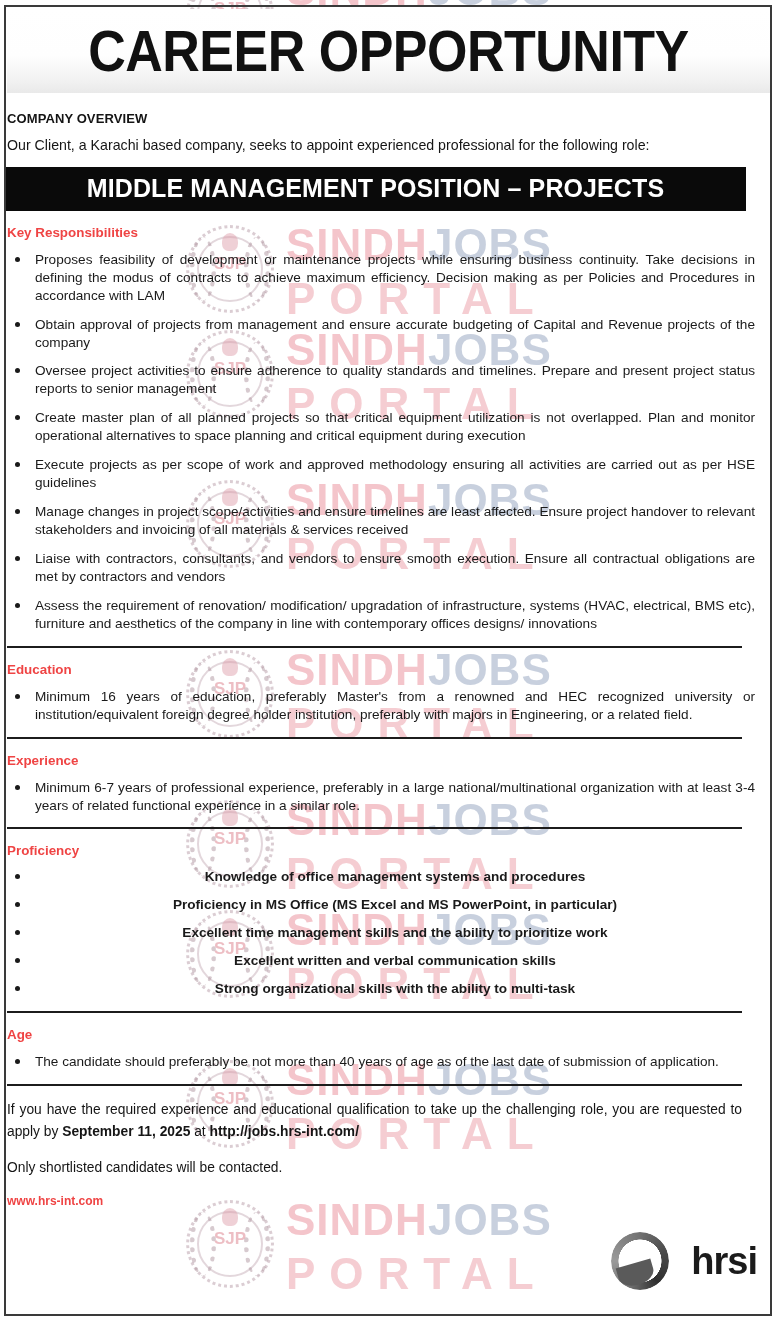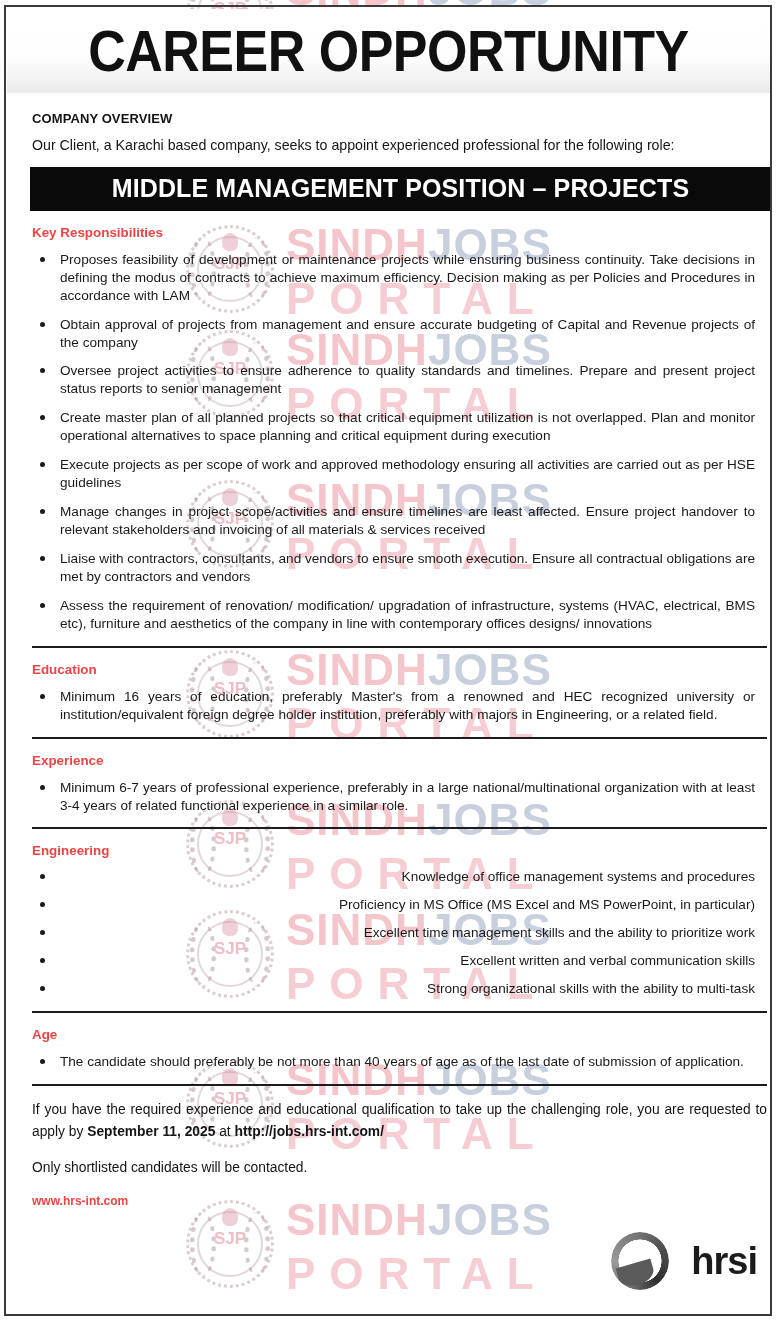--- a/index.html
+++ b/index.html
@@ -154,21 +154,21 @@
     font-size: 52px;
     font-weight: bold;
     letter-spacing: -0.5px;
     color: #111111;
     font-family: "Liberation Sans", sans-serif;
     white-space: nowrap;
     transform: scaleY(1.12);
   }
 
   .body-wrap {
-    padding: 0 20px 0 32px;
+    padding: 0 20px 0 7px;
   }
 
   .kicker {
     margin-top: 18px;
     font-size: 13px;
     font-weight: bold;
     color: #141414;
     letter-spacing: 0.1px;
   }
   .intro {
@@ -224,21 +224,22 @@
     position: absolute;
     left: 8px;
     top: 6px;
     width: 5px;
     height: 5px;
     background: #1a1a1a;
     border-radius: 50%;
   }
   ul.bullets.tight li {
     margin-top: 10px;
-    text-align: right;
+    text-align: center;
+    font-weight: bold;
   }
 
   .rule {
     height: 0;
     border-top: 2px solid #1c1c1c;
     margin: 13px 0 0 0;
     width: 735px;
   }
 
   .closing {
@@ -458,21 +459,21 @@
 
       <div class="rule"></div>
 
       <div class="section-head">Experience</div>
       <ul class="bullets">
         <li>Minimum 6-7 years of professional experience, preferably in a large national/multinational organization with at least 3-4 years of related functional experience in a similar role.</li>
       </ul>
 
       <div class="rule"></div>
 
-      <div class="section-head">Engineering</div>
+      <div class="section-head">Proficiency</div>
       <ul class="bullets tight">
         <li>Knowledge of office management systems and procedures</li>
         <li>Proficiency in MS Office (MS Excel and MS PowerPoint, in particular)</li>
         <li>Excellent time management skills and the ability to prioritize work</li>
         <li>Excellent written and verbal communication skills</li>
         <li>Strong organizational skills with the ability to multi-task</li>
       </ul>
 
       <div class="rule"></div>
 

